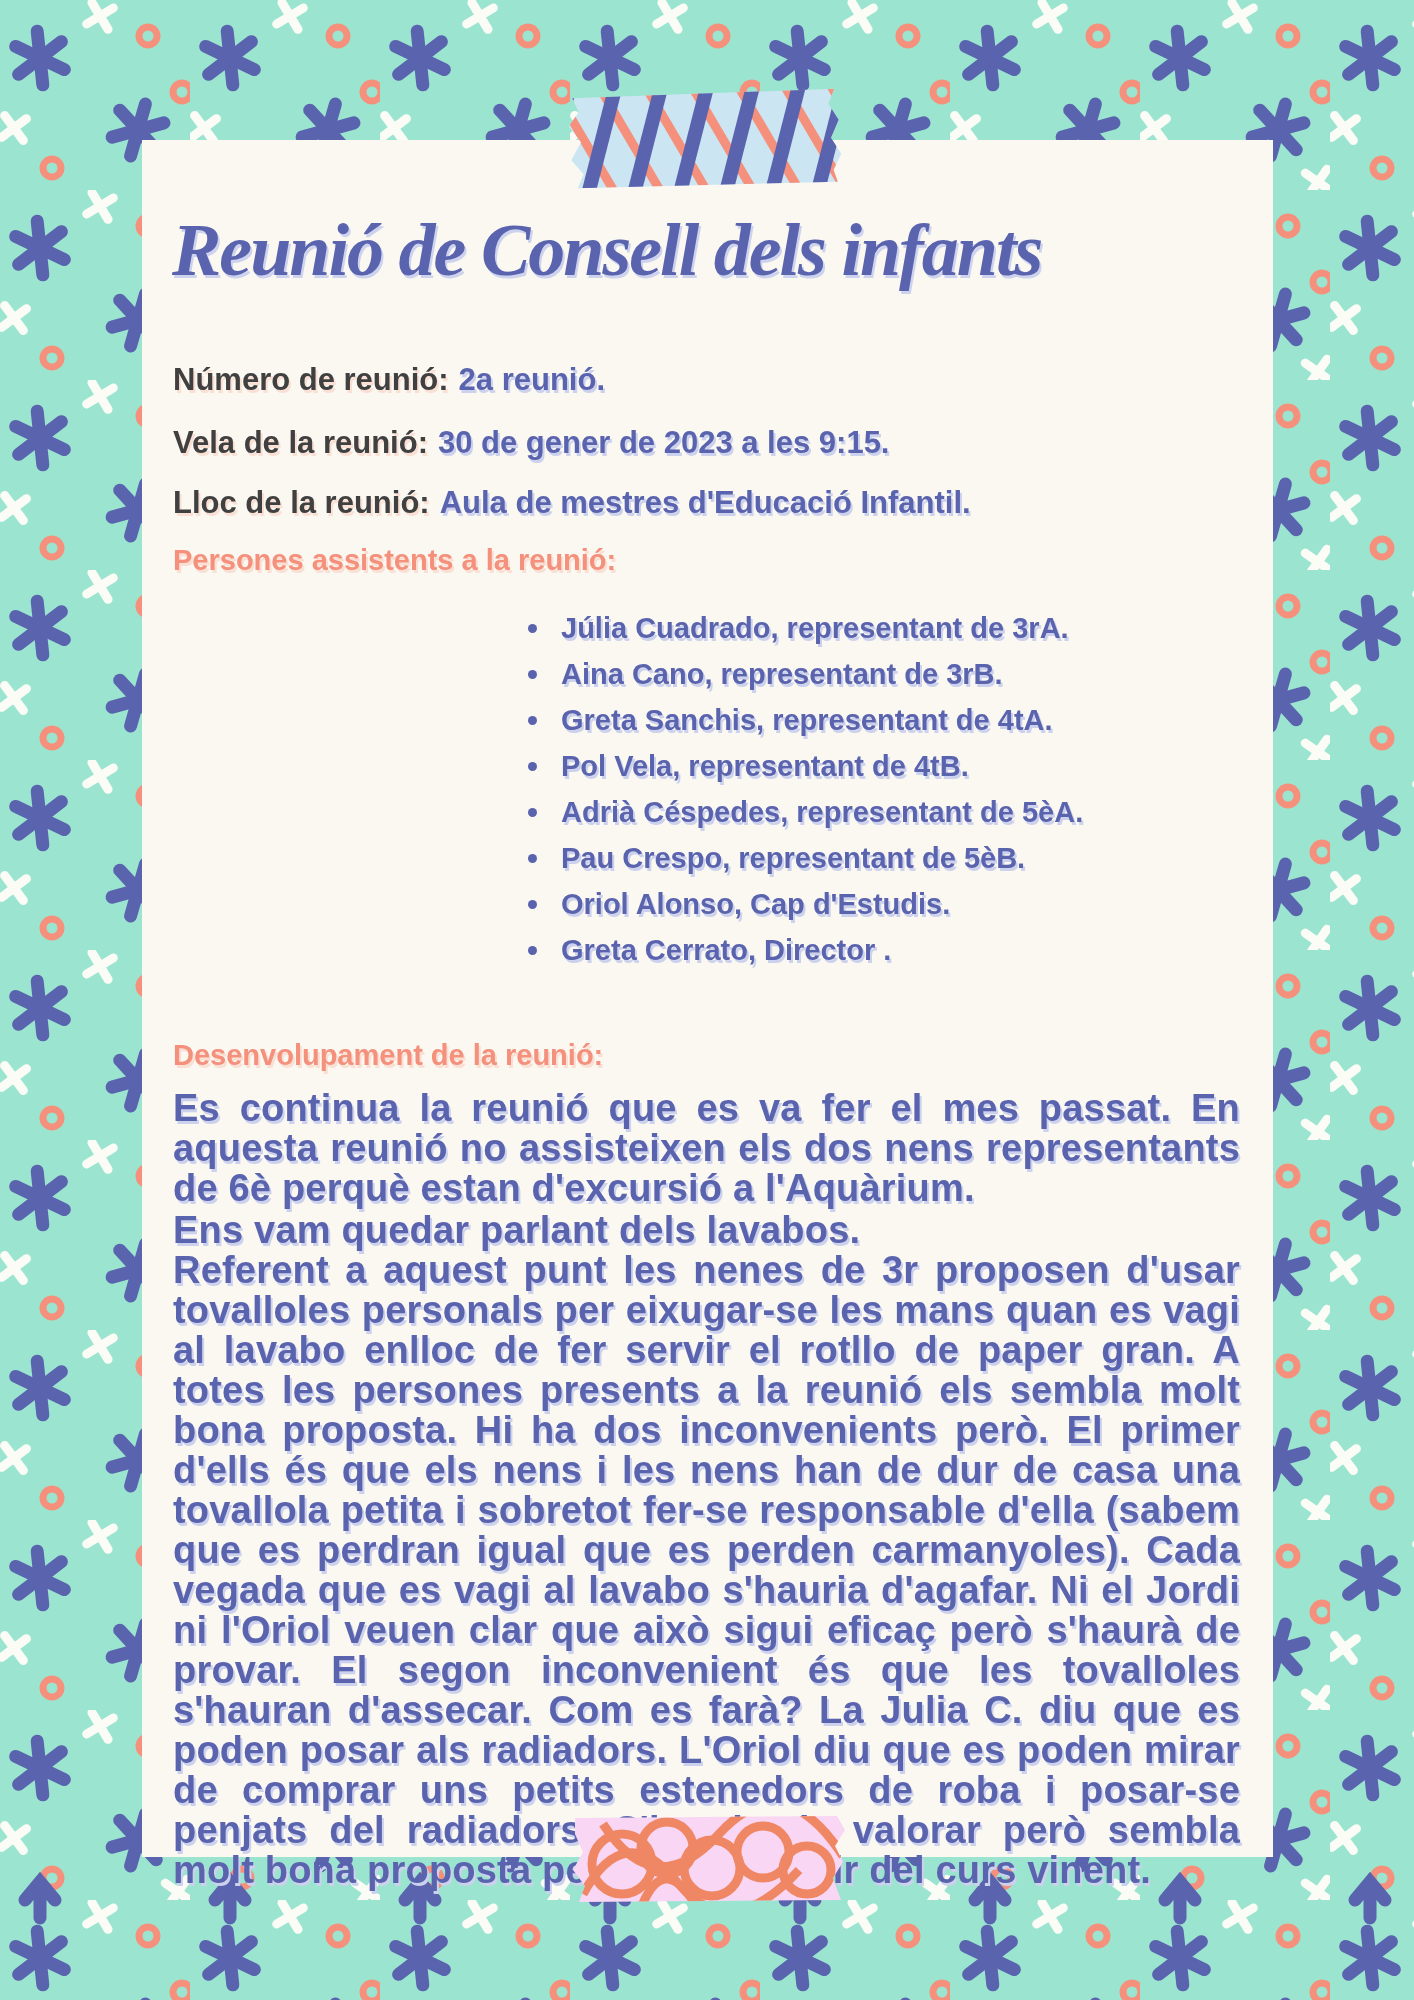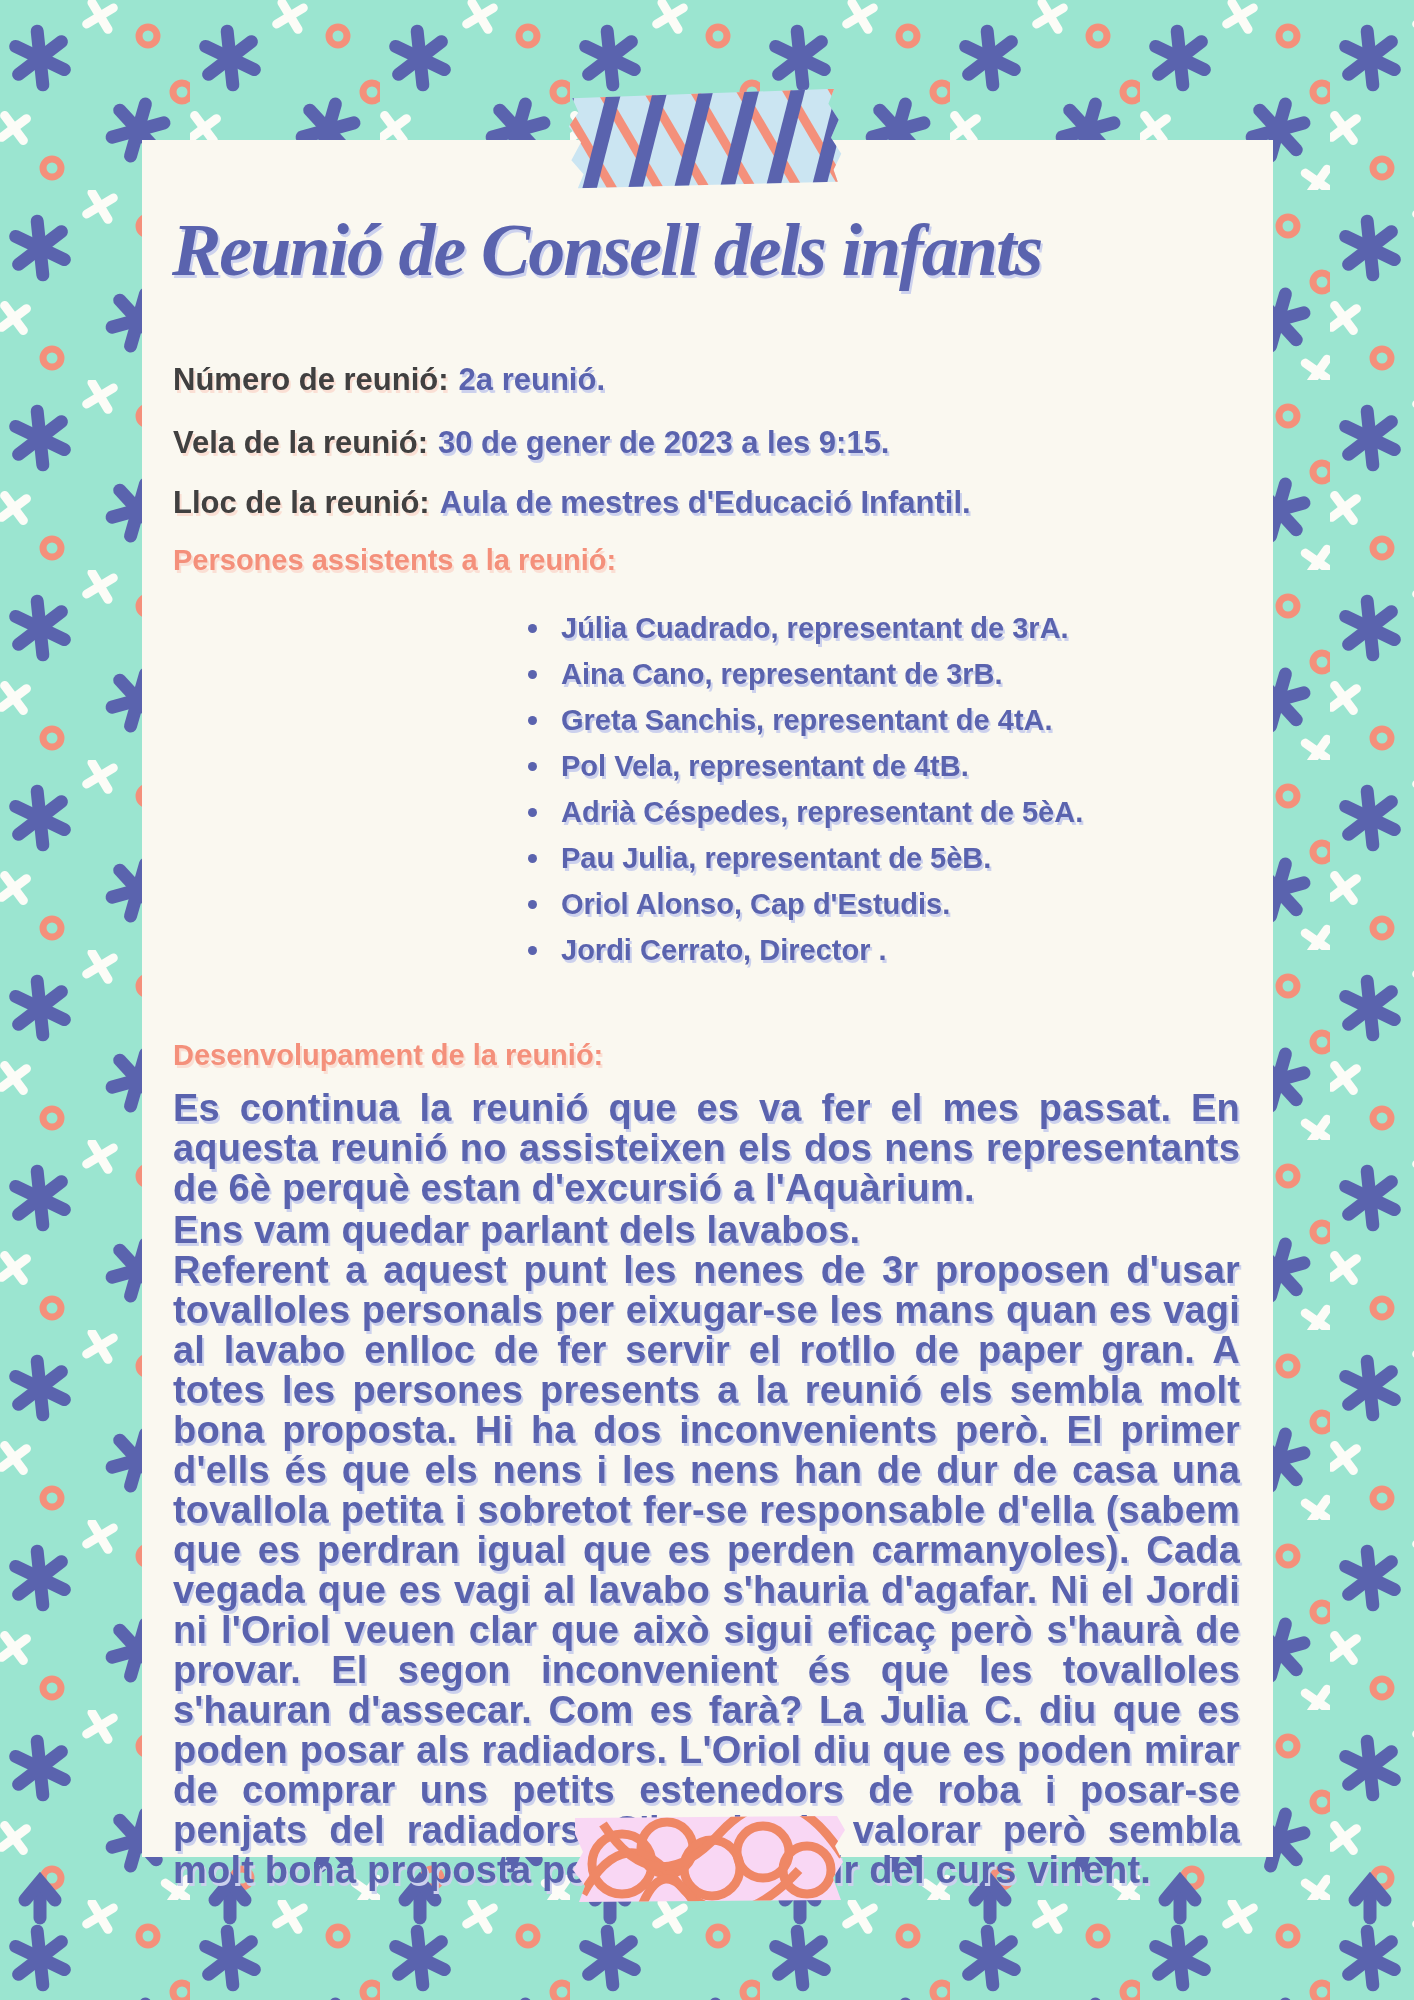--- a/index.html
+++ b/index.html
@@ -97,23 +97,23 @@
     </div>
 
     <div class="section-heading attendees-heading">Persones assistents a la reunió:</div>
 
     <ul class="attendees">
       <li>Júlia Cuadrado, representant de 3rA.</li>
       <li>Aina Cano, representant de 3rB.</li>
       <li>Greta Sanchis, representant de 4tA.</li>
       <li>Pol Vela, representant de 4tB.</li>
       <li>Adrià Céspedes, representant de 5èA.</li>
-      <li>Pau Julia, representant de 5èB.</li>
+      <li>Pau Crespo, representant de 5èB.</li>
       <li>Oriol Alonso, Cap d'Estudis.</li>
-      <li>Jordi Cerrato, Director .</li>
+      <li>Greta Cerrato, Director .</li>
     </ul>
 
     <div class="section-heading dev-heading">Desenvolupament de la reunió:</div>
 
     <div class="body-text para-1">Es continua la reunió que es va fer el mes passat. En aquesta reunió no assisteixen els dos nens representants de 6è perquè estan d'excursió a l'Aquàrium.</div>
 
     <div class="body-text para-block">
       <div>Ens vam quedar parlant dels lavabos.</div>
       <div class="justified">Referent a aquest punt les nenes de 3r proposen d'usar tovalloles personals per eixugar-se les mans quan es vagi al lavabo enlloc de fer servir el rotllo de paper gran. A totes les persones presents a la reunió els sembla molt bona proposta. Hi ha dos inconvenients però. El primer d'ells és que els nens i les nens han de dur de casa una tovallola petita i sobretot fer-se responsable d'ella (sabem que es perdran igual que es perden carmanyoles). Cada vegada que es vagi al lavabo s'hauria d'agafar. Ni el Jordi ni l'Oriol veuen clar que això sigui eficaç però s'haurà de provar. El segon inconvenient és que les tovalloles s'hauran d'assecar. Com es farà? La Julia C. diu que es poden posar als radiadors. L'Oriol diu que es poden mirar de comprar uns petits estenedors de roba i posar-se penjats del radiadors. S'hauria de valorar però sembla molt bona proposta per fer-se a partir del curs vinent.</div>
     </div>

